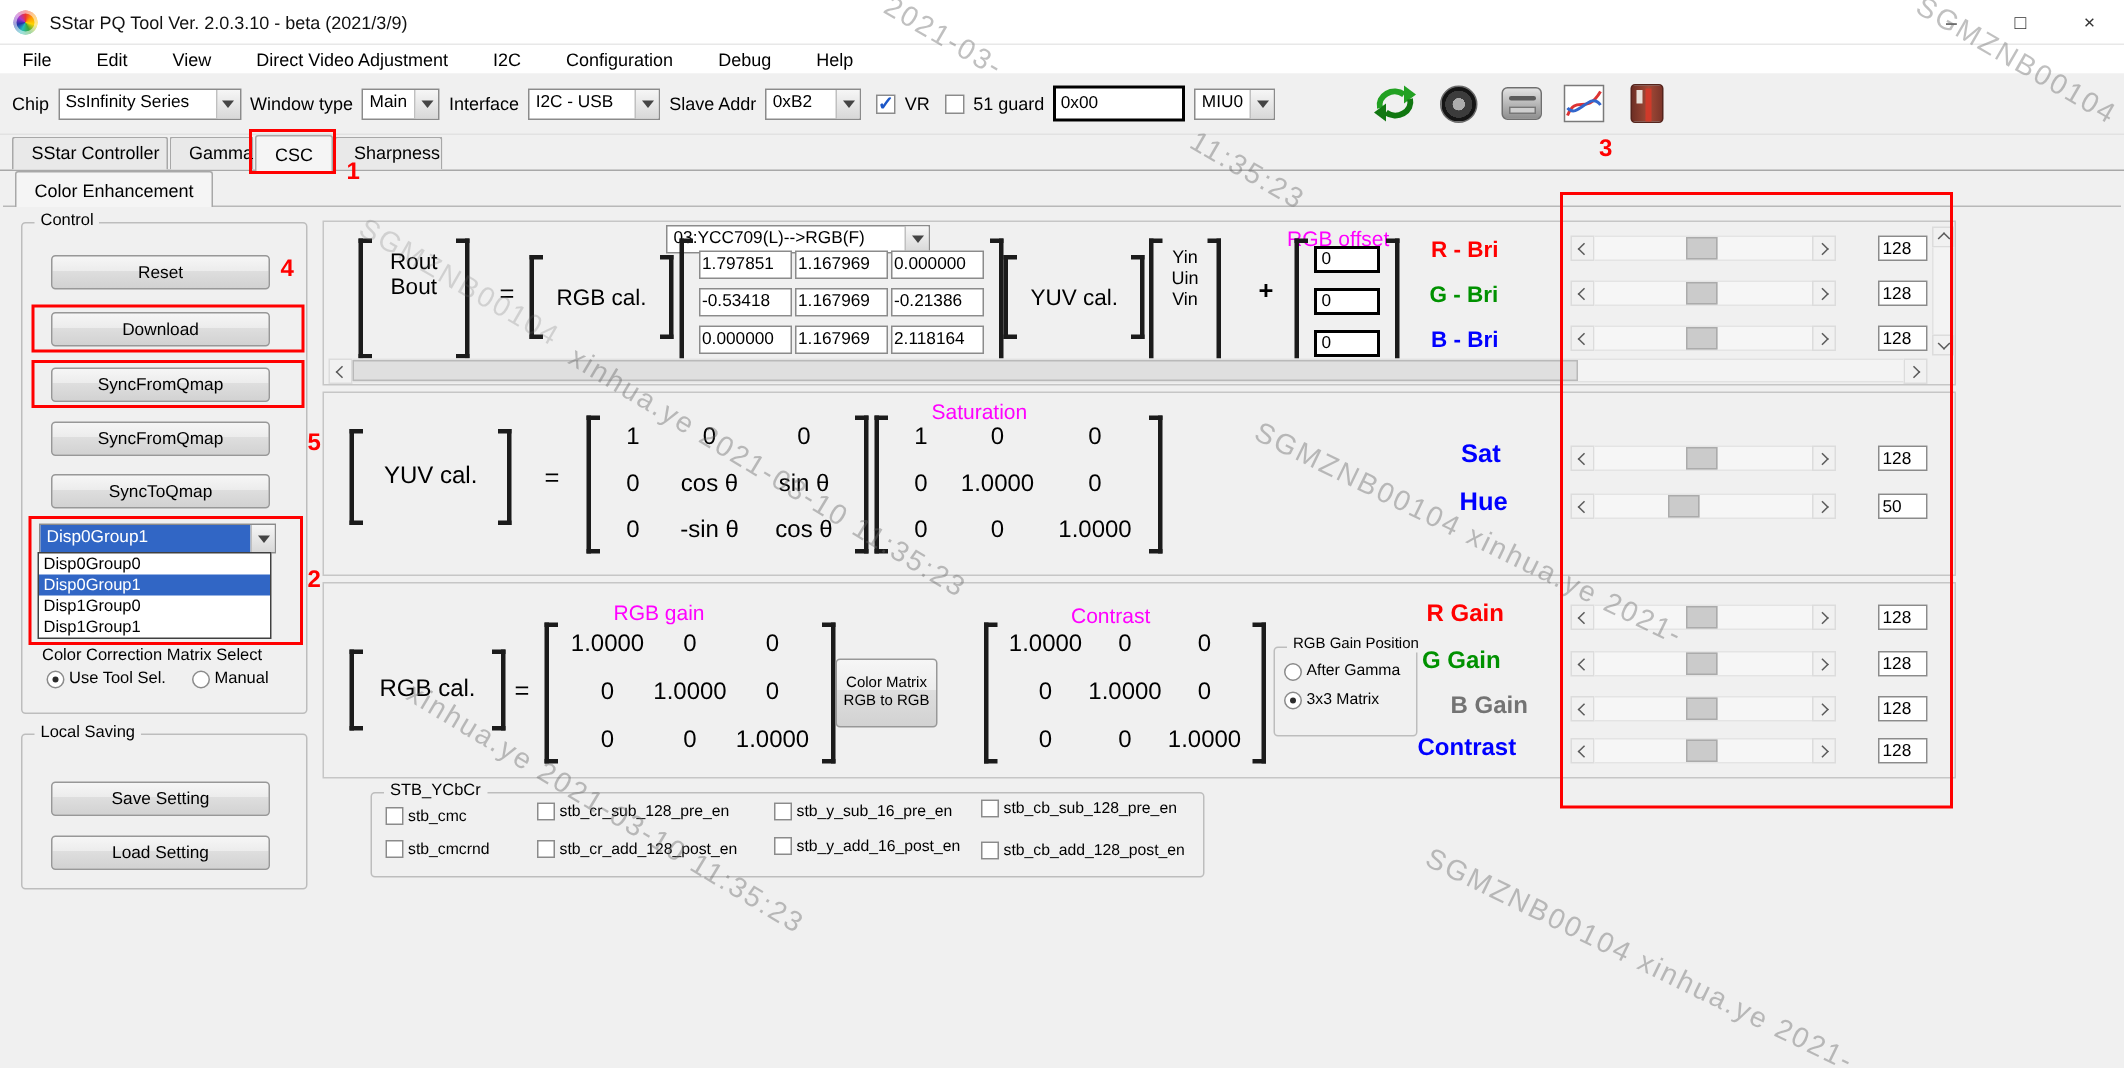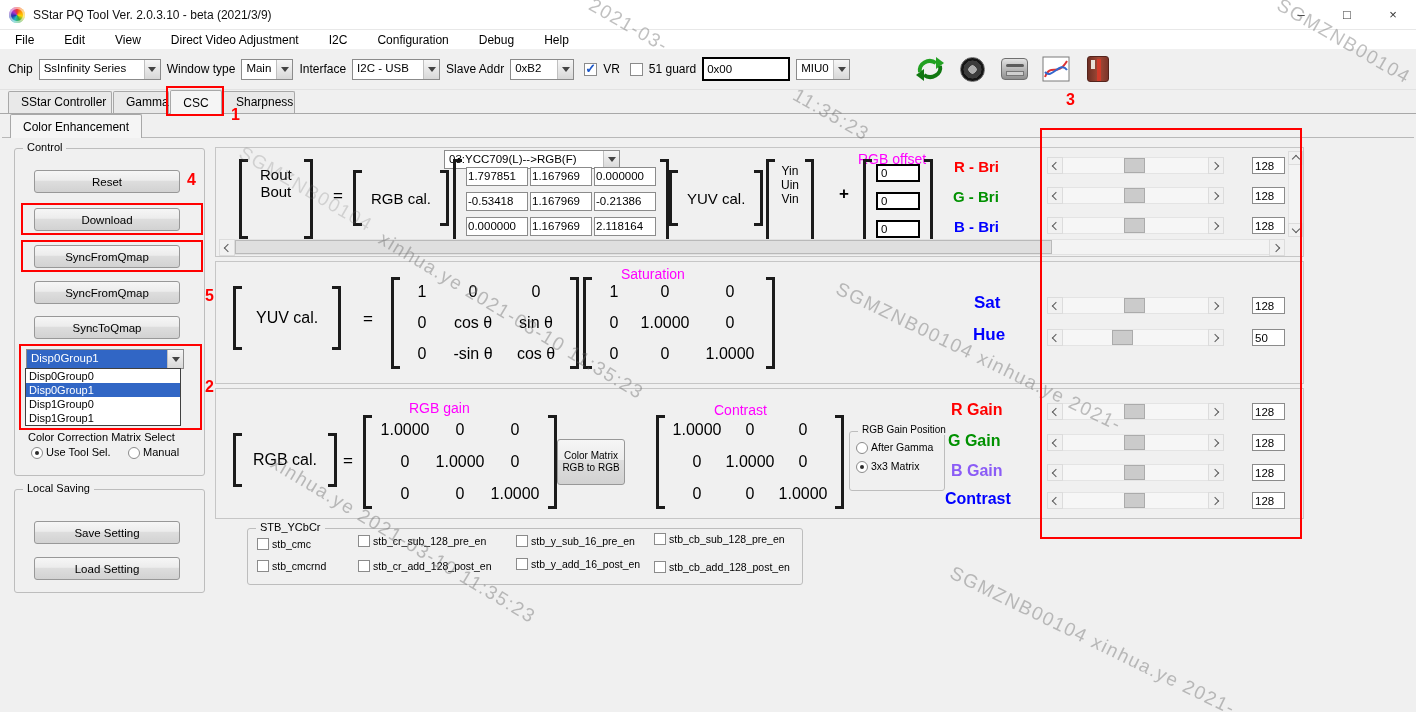--- a/index.html
+++ b/index.html
@@ -460,21 +460,21 @@
     </div>
     <div class="gbox" style="left:633px;top:42px;width:96px;height:60px;background:#f0f0f0">
       <span class="gtitle" style="font-size:10px">RGB Gain Position</span>
       <span class="rd" style="position:absolute;left:6px;top:10px"></span>
       <span class="lab" style="position:absolute;left:21px;top:9px;font-size:10.5px">After Gamma</span>
       <span class="rd on" style="position:absolute;left:6px;top:29px"></span>
       <span class="lab" style="position:absolute;left:21px;top:28px;font-size:10.5px">3x3 Matrix</span>
     </div>
     <span class="sideL" style="left:735px;top:12px;color:#ff0000;font-size:16px">R Gain</span>
     <span class="sideL" style="left:732px;top:43px;color:#009100;font-size:16px">G Gain</span>
-    <span class="sideL" style="left:735px;top:73px;color:#8b5cf6;font-size:16px">B Gain</span>
+    <span class="sideL" style="left:751px;top:73px;color:#737373;font-size:16px">B Gain</span>
     <span class="sideL" style="left:729px;top:101px;color:#0000ff;font-size:16px">Contrast</span>
     <div class="hsl" style="left:831px;top:14px">
       <div class="sbtn">
           <span class="chev cl"></span>
         </div>
       <div class="str">
           <div class="sth" style="left:42%"></div>
         </div>
       <div class="sbtn">
           <span class="chev cr"></span>

